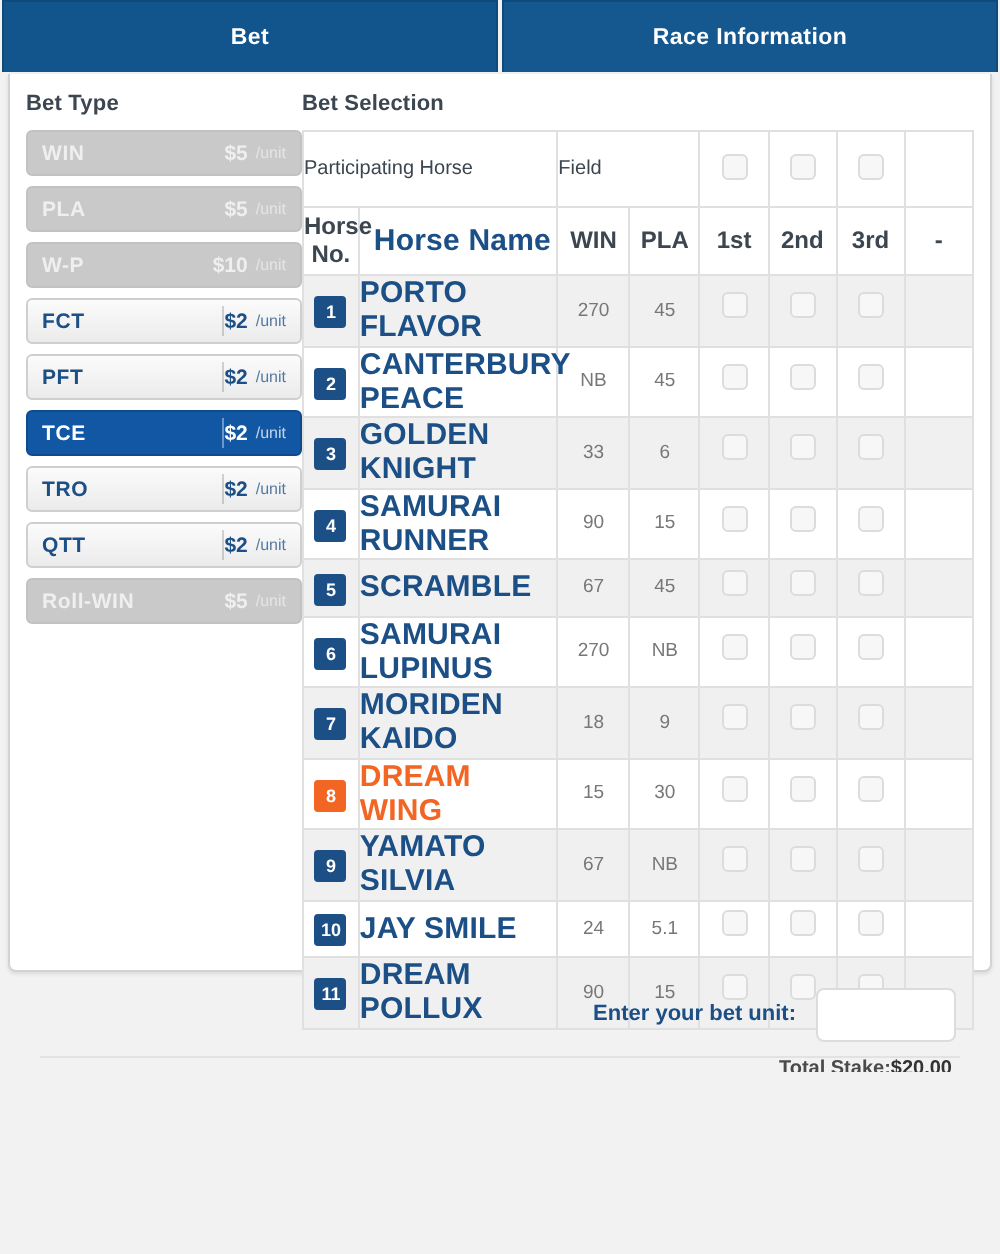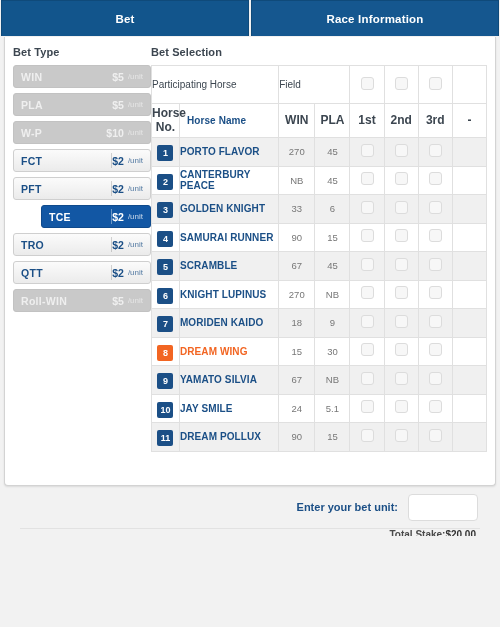--- a/index.html
+++ b/index.html
@@ -52,21 +52,21 @@
   }
   .bt.enabled {
     background: linear-gradient(to bottom, #fbfbfb 0%, #ebebeb 100%);
     color: #1b4f86; border: 1px solid #cfcfcf;
   }
   .bt.enabled .divider, .bt.selected .divider {
     position: absolute; right: 38px; top: 3px; bottom: 3px; width: 1px;
     background: rgba(0,0,0,.16);
   }
   .bt.selected {
-    background: #1257a4; color: #ffffff; border: 1px solid #0f4a8c; margin-left: 28px;
+    background: #1257a4; color: #ffffff; border: 1px solid #0f4a8c;
   }
   .bt.selected .divider { background: rgba(255,255,255,.38); }
 
   
   .selection { flex: 1; min-width: 0; }
   table.sel {
     width: 100%; border-collapse: collapse;
     border: 1px solid #d8d8d8; table-layout: fixed;
   }
   table.sel td, table.sel th {
@@ -94,21 +94,21 @@
   tr.row.even td { background: #ffffff; }
 
   td.no { text-align: center; }
   .badge {
     display: inline-block; width: 16px; height: 16px; line-height: 16px;
     border-radius: 2px; background: #1b4f86; color: #fff;
     font-size: 9px; font-weight: bold; text-align: center;
   }
   .badge.hl { background: #f26522; }
   td.nm {
-    padding-left: 7px; font-size: 10px; font-weight: bold;
+    padding-left: 7px; font-size: 15px; font-weight: bold;
     color: #1b4f86; line-height: 1.15; letter-spacing: .1px;
   }
   td.nm.hl { color: #f26522; }
   td.odd-val {
     text-align: center; font-size: 9.5px; color: #777777;
   }
   .chk {
     display: inline-block; width: 13px; height: 13px;
     border: 1px solid #dcdcdc; border-radius: 3px; background: #f7f7f7;
   }
@@ -302,21 +302,21 @@
               <td class="nm">SCRAMBLE</td>
               <td class="odd-val">67</td>
               <td class="odd-val">45</td>
               <td class="pick"><span class="chk"></span></td>
               <td class="pick"><span class="chk"></span></td>
               <td class="pick"><span class="chk"></span></td>
               <td></td>
             </tr>
             <tr class="row even">
               <td class="no"><span class="badge">6</span></td>
-              <td class="nm">KNIGHT LUPINUS</td>
+              <td class="nm">SAMURAI LUPINUS</td>
               <td class="odd-val">270</td>
               <td class="odd-val">NB</td>
               <td class="pick"><span class="chk"></span></td>
               <td class="pick"><span class="chk"></span></td>
               <td class="pick"><span class="chk"></span></td>
               <td></td>
             </tr>
             <tr class="row odd">
               <td class="no"><span class="badge">7</span></td>
               <td class="nm">MORIDEN KAIDO</td>

